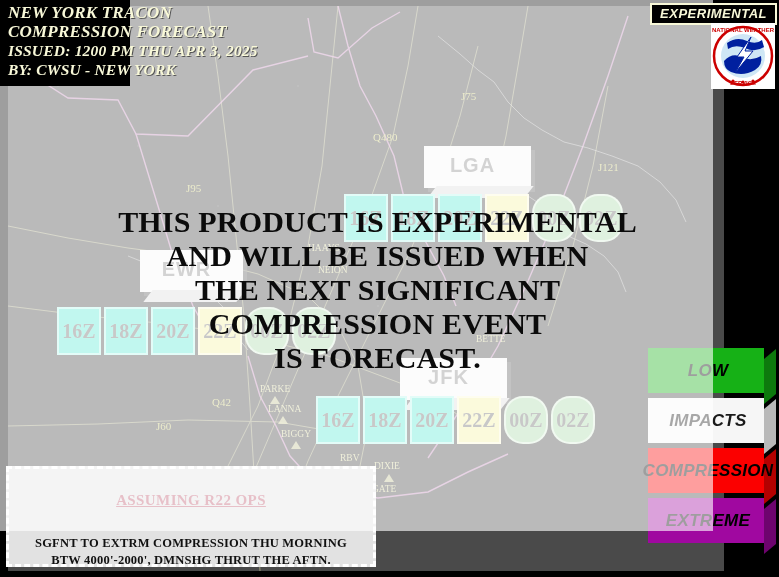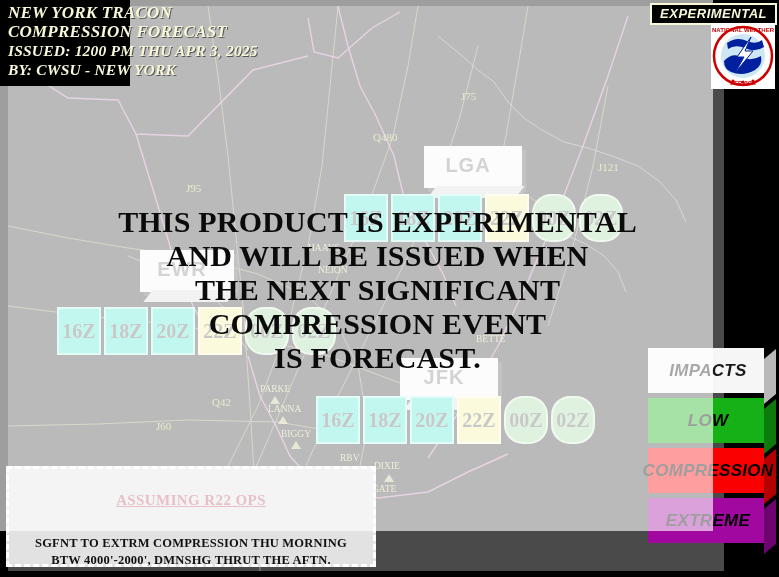--- a/index.html
+++ b/index.html
@@ -77,20 +77,21 @@
     z-index: 40;
     background: #ffffff;
   }
 
   
   .apt-box {
     position: absolute;
     z-index: 12;
     background: #f7f7f7;
     box-shadow: 4px 4px 0 rgba(120,120,120,.55);
+    padding-left: 9px;
   }
   .apt-box .apt-label {
     position: absolute;
     left: 0; right: 10px; top: 50%;
     transform: translateY(-55%);
     text-align: center;
     color: #8d8d8d;
     font-family: "Liberation Sans", sans-serif;
     font-weight: bold;
     font-size: 20px;
@@ -378,29 +379,29 @@
       </div>
     <div class="tcell green">
         <span>00Z</span>
       </div>
     <div class="tcell green">
         <span>02Z</span>
       </div>
   </div>
 
   <div id="impacts">
+    <div class="imp-row imp-low">
+      <div class="imp-face"></div>
+      <div class="imp-side"></div>
+      <span class="imp-text">LOW</span>
+    </div>
     <div class="imp-row imp-header">
       <div class="imp-face"></div>
       <div class="imp-side"></div>
       <span class="imp-text">IMPACTS</span>
-    </div>
-    <div class="imp-row imp-low">
-      <div class="imp-face"></div>
-      <div class="imp-side"></div>
-      <span class="imp-text">LOW</span>
     </div>
     <div class="imp-row imp-sig">
       <div class="imp-face"></div>
       <div class="imp-side"></div>
       <span class="imp-text">COMPRESSION</span>
     </div>
     <div class="imp-row imp-ext">
       <div class="imp-face"></div>
       <div class="imp-side"></div>
       <span class="imp-text">EXTREME</span>

